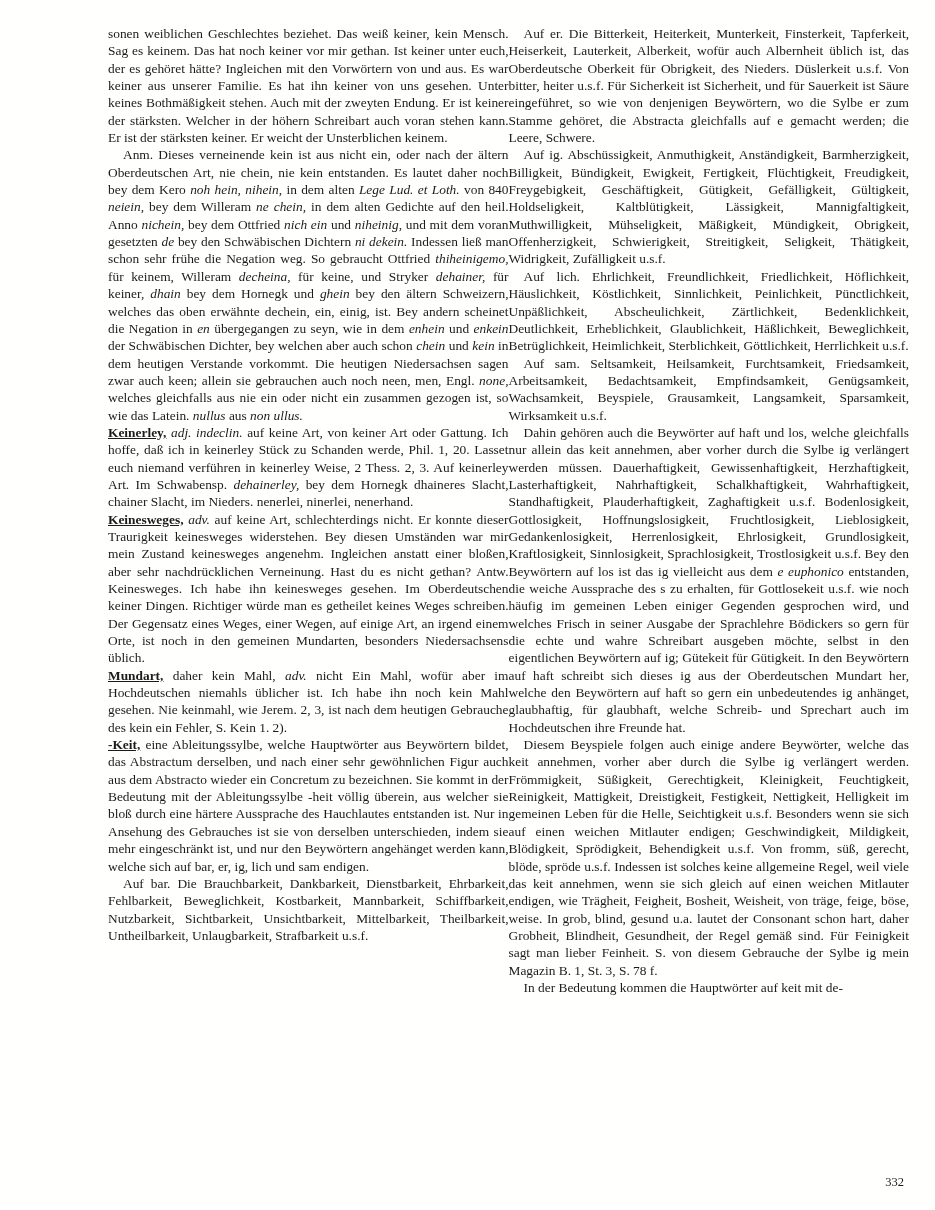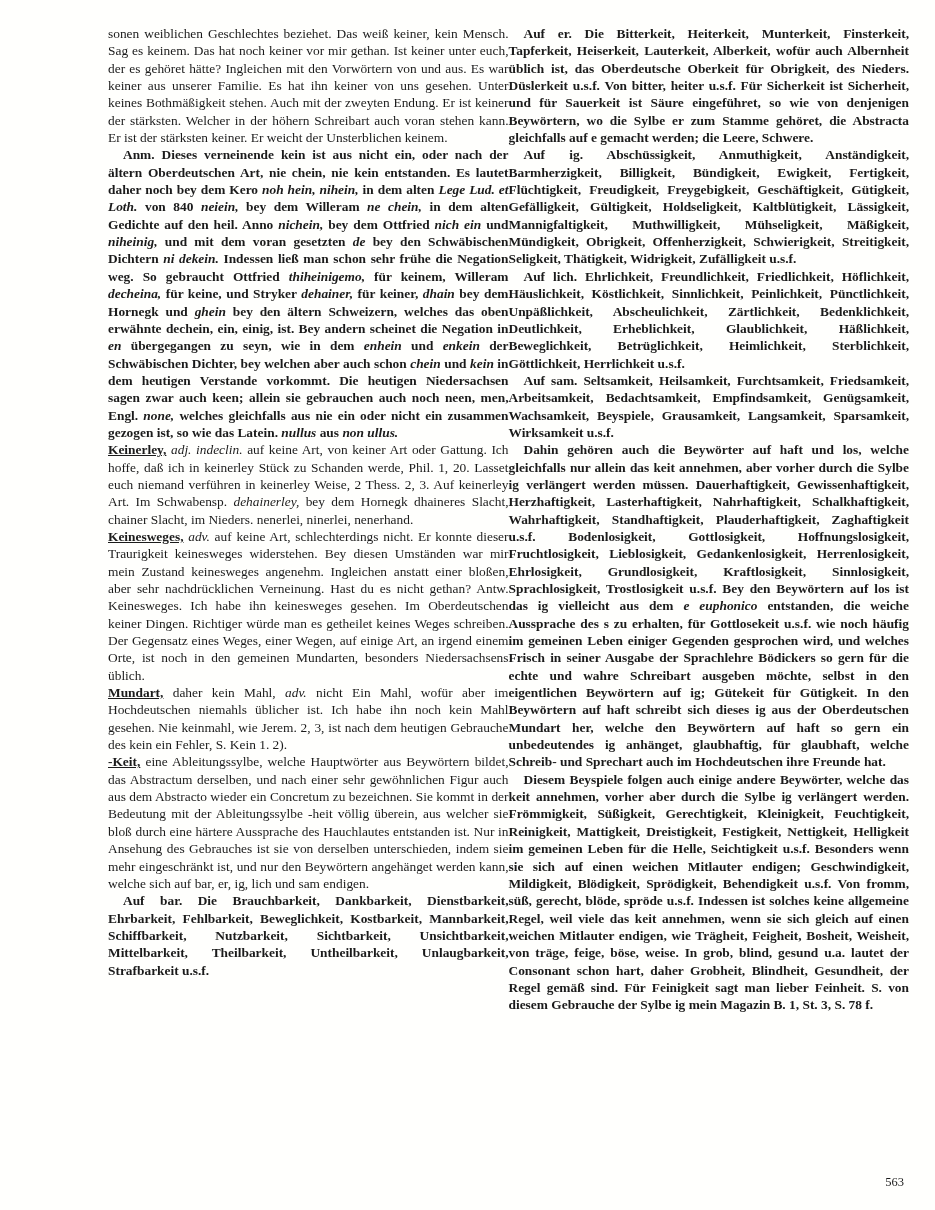--- a/index.html
+++ b/index.html
@@ -21,21 +21,21 @@
   .column {
     flex: 1 1 0;
     min-width: 0;
     text-align: justify;
     font-size: 13.4px;
     line-height: 17.35px;
     hyphens: auto;
     -webkit-hyphens: auto;
   }
   p.para { margin: 0; }
-  p.indent { text-indent: 15px; font-weight: bold; }
+  p.indent { text-indent: 15px; }
   .bold { font-weight: bold; text-decoration: underline; }
   .italic { font-style: italic; }
   .page-number {
     position: absolute;
     right: 31px; bottom: 20px;
     font-size: 12.5px;
     color: #1b1b1b;
   }
 </style>
 </head>
@@ -52,16 +52,17 @@
         <p class="para"><span class="bold">-Keit,</span><span> eine Ableitungssylbe, welche Hauptwörter aus Beywörtern bildet, das Abstractum derselben, und nach einer sehr gewöhnlichen Figur auch aus dem Abstracto wieder ein Concretum zu bezeichnen. Sie kommt in der Bedeutung mit der Ableitungssylbe -heit völlig überein, aus welcher sie bloß durch eine härtere Aussprache des Hauchlautes entstanden ist. Nur in Ansehung des Gebrauches ist sie von derselben unterschieden, indem sie mehr eingeschränkt ist, und nur den Beywörtern angehänget werden kann, welche sich auf bar, er, ig, lich und sam endigen.</span></p>
         <p class="para indent"><span>Auf bar. Die Brauchbarkeit, Dankbarkeit, Dienstbarkeit, Ehrbarkeit, Fehlbarkeit, Beweglichkeit, Kostbarkeit, Mannbarkeit, Schiffbarkeit, Nutzbarkeit, Sichtbarkeit, Unsichtbarkeit, Mittelbarkeit, Theilbarkeit, Untheilbarkeit, Unlaugbarkeit, Strafbarkeit u.s.f.</span></p>
       </div>
     <div class="column" lang="de">
         <p class="para indent"><span>Auf er. Die Bitterkeit, Heiterkeit, Munterkeit, Finsterkeit, Tapferkeit, Heiserkeit, Lauterkeit, Alberkeit, wofür auch Albernheit üblich ist, das Oberdeutsche Oberkeit für Obrigkeit, des Nieders. Düslerkeit u.s.f. Von bitter, heiter u.s.f. Für Sicherkeit ist Sicherheit, und für Sauerkeit ist Säure eingeführet, so wie von denjenigen Beywörtern, wo die Sylbe er zum Stamme gehöret, die Abstracta gleichfalls auf e gemacht werden; die Leere, Schwere.</span></p>
         <p class="para indent"><span>Auf ig. Abschüssigkeit, Anmuthigkeit, Anständigkeit, Barmherzigkeit, Billigkeit, Bündigkeit, Ewigkeit, Fertigkeit, Flüchtigkeit, Freudigkeit, Freygebigkeit, Geschäftigkeit, Gütigkeit, Gefälligkeit, Gültigkeit, Holdseligkeit, Kaltblütigkeit, Lässigkeit, Mannigfaltigkeit, Muthwilligkeit, Mühseligkeit, Mäßigkeit, Mündigkeit, Obrigkeit, Offenherzigkeit, Schwierigkeit, Streitigkeit, Seligkeit, Thätigkeit, Widrigkeit, Zufälligkeit u.s.f.</span></p>
         <p class="para indent"><span>Auf lich. Ehrlichkeit, Freundlichkeit, Friedlichkeit, Höflichkeit, Häuslichkeit, Köstlichkeit, Sinnlichkeit, Peinlichkeit, Pünctlichkeit, Unpäßlichkeit, Abscheulichkeit, Zärtlichkeit, Bedenklichkeit, Deutlichkeit, Erheblichkeit, Glaublichkeit, Häßlichkeit, Beweglichkeit, Betrüglichkeit, Heimlichkeit, Sterblichkeit, Göttlichkeit, Herrlichkeit u.s.f.</span></p>
         <p class="para indent"><span>Auf sam. Seltsamkeit, Heilsamkeit, Furchtsamkeit, Friedsamkeit, Arbeitsamkeit, Bedachtsamkeit, Empfindsamkeit, Genügsamkeit, Wachsamkeit, Beyspiele, Grausamkeit, Langsamkeit, Sparsamkeit, Wirksamkeit u.s.f.</span></p>
         <p class="para indent"><span>Dahin gehören auch die Beywörter auf haft und los, welche gleichfalls nur allein das keit annehmen, aber vorher durch die Sylbe ig verlängert werden müssen. Dauerhaftigkeit, Gewissenhaftigkeit, Herzhaftigkeit, Lasterhaftigkeit, Nahrhaftigkeit, Schalkhaftigkeit, Wahrhaftigkeit, Standhaftigkeit, Plauderhaftigkeit, Zaghaftigkeit u.s.f. Bodenlosigkeit, Gottlosigkeit, Hoffnungslosigkeit, Fruchtlosigkeit, Lieblosigkeit, Gedankenlosigkeit, Herrenlosigkeit, Ehrlosigkeit, Grundlosigkeit, Kraftlosigkeit, Sinnlosigkeit, Sprachlosigkeit, Trostlosigkeit u.s.f. Bey den Beywörtern auf los ist das ig vielleicht aus dem </span><span class="italic">e euphonico</span><span> entstanden, die weiche Aussprache des s zu erhalten, für Gottlosekeit u.s.f. wie noch häufig im gemeinen Leben einiger Gegenden gesprochen wird, und welches Frisch in seiner Ausgabe der Sprachlehre Bödickers so gern für die echte und wahre Schreibart ausgeben möchte, selbst in den eigentlichen Beywörtern auf ig; Gütekeit für Gütigkeit. In den Beywörtern auf haft schreibt sich dieses ig aus der Oberdeutschen Mundart her, welche den Beywörtern auf haft so gern ein unbedeutendes ig anhänget, glaubhaftig, für glaubhaft, welche Schreib- und Sprechart auch im Hochdeutschen ihre Freunde hat.</span></p>
         <p class="para indent"><span>Diesem Beyspiele folgen auch einige andere Beywörter, welche das keit annehmen, vorher aber durch die Sylbe ig verlängert werden. Frömmigkeit, Süßigkeit, Gerechtigkeit, Kleinigkeit, Feuchtigkeit, Reinigkeit, Mattigkeit, Dreistigkeit, Festigkeit, Nettigkeit, Helligkeit im gemeinen Leben für die Helle, Seichtigkeit u.s.f. Besonders wenn sie sich auf einen weichen Mitlauter endigen; Geschwindigkeit, Mildigkeit, Blödigkeit, Sprödigkeit, Behendigkeit u.s.f. Von fromm, süß, gerecht, blöde, spröde u.s.f. Indessen ist solches keine allgemeine Regel, weil viele das keit annehmen, wenn sie sich gleich auf einen weichen Mitlauter endigen, wie Trägheit, Feigheit, Bosheit, Weisheit, von träge, feige, böse, weise. In grob, blind, gesund u.a. lautet der Consonant schon hart, daher Grobheit, Blindheit, Gesundheit, der Regel gemäß sind. Für Feinigkeit sagt man lieber Feinheit. S. von diesem Gebrauche der Sylbe ig mein Magazin B. 1, St. 3, S. 78 f.</span></p>
+        <p class="para indent"><span>In der Bedeutung kommen die Hauptwörter auf keit mit de-</span></p>
       </div>
   </div>
-  <div class="page-number">563</div>
+  <div class="page-number">332</div>
 </div>
 
 </body></html>

